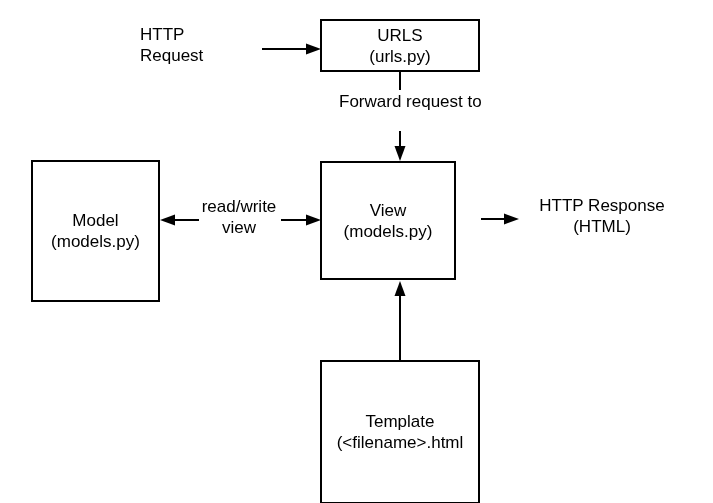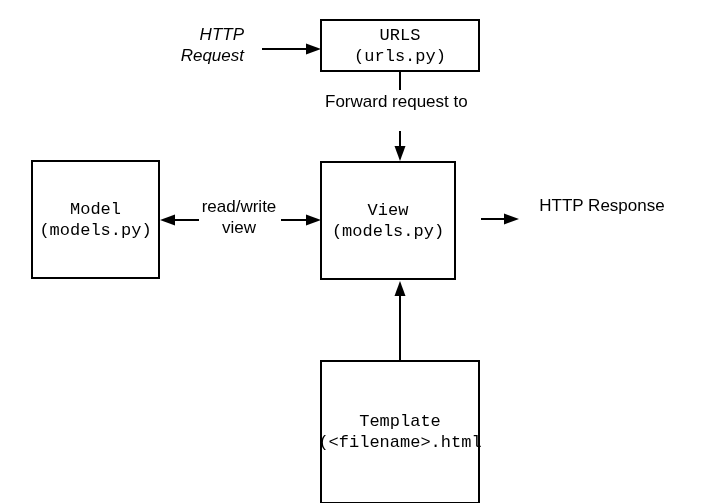--- a/index.html
+++ b/index.html
@@ -44,34 +44,34 @@
     background: var(--bg);
     display: flex;
     flex-direction: column;
     align-items: center;
     justify-content: center;
     text-align: center;
     font-size: 17px;
     line-height: 21px;
     color: var(--text);
   }
-  .node span { display: block; white-space: nowrap; font-family: Liberation Mono, monospace; }
+  .node span { display: block; white-space: nowrap; }
   .node-urls     { left: 320px; top: 19px;  width: 160px; height: 53px; }
   .node-view     { left: 320px; top: 161px; width: 136px; height: 119px; }
-  .node-model    { left: 31px;  top: 160px; width: 129px; height: 119px; }
+  .node-model    { left: 31px;  top: 160px; width: 129px; height: 142px; }
   .node-template { left: 320px; top: 360px; width: 160px; height: 144px; }
   .lbl {
     position: absolute;
     font-size: 17px;
     line-height: 21px;
     color: var(--text);
   }
   .lbl span { display: block; white-space: nowrap; }
-  .lbl-http-request  { left: 140px; top: 24px;  width: 104px; text-align: right; font-style: italic; }
-  .lbl-forward       { left: 325px; top: 91px;  text-align: center; }
+  .lbl-http-request  { left: 140px; top: 24px;  width: 104px; text-align: left; }
+  .lbl-forward       { left: 339px; top: 91px;  text-align: center; }
   .lbl-read-write    { left: 193px; top: 196px; width: 92px;  text-align: center; }
   .lbl-http-response { left: 527px; top: 195px; width: 150px; text-align: center; }
 </style>
 </head>
 <body>
 
 <div class="canvas">
 
   <svg class="arrows" width="713" height="503" viewBox="0 0 713 503">
 
@@ -139,15 +139,16 @@
     <span>Forward request to</span>
   </div>
 
   <div class="lbl lbl-read-write">
     <span>read/write</span>
     <span>view</span>
   </div>
 
   <div class="lbl lbl-http-response">
     <span>HTTP Response</span>
+    <span>(HTML)</span>
   </div>
 
 </div>
 
 </body></html>

